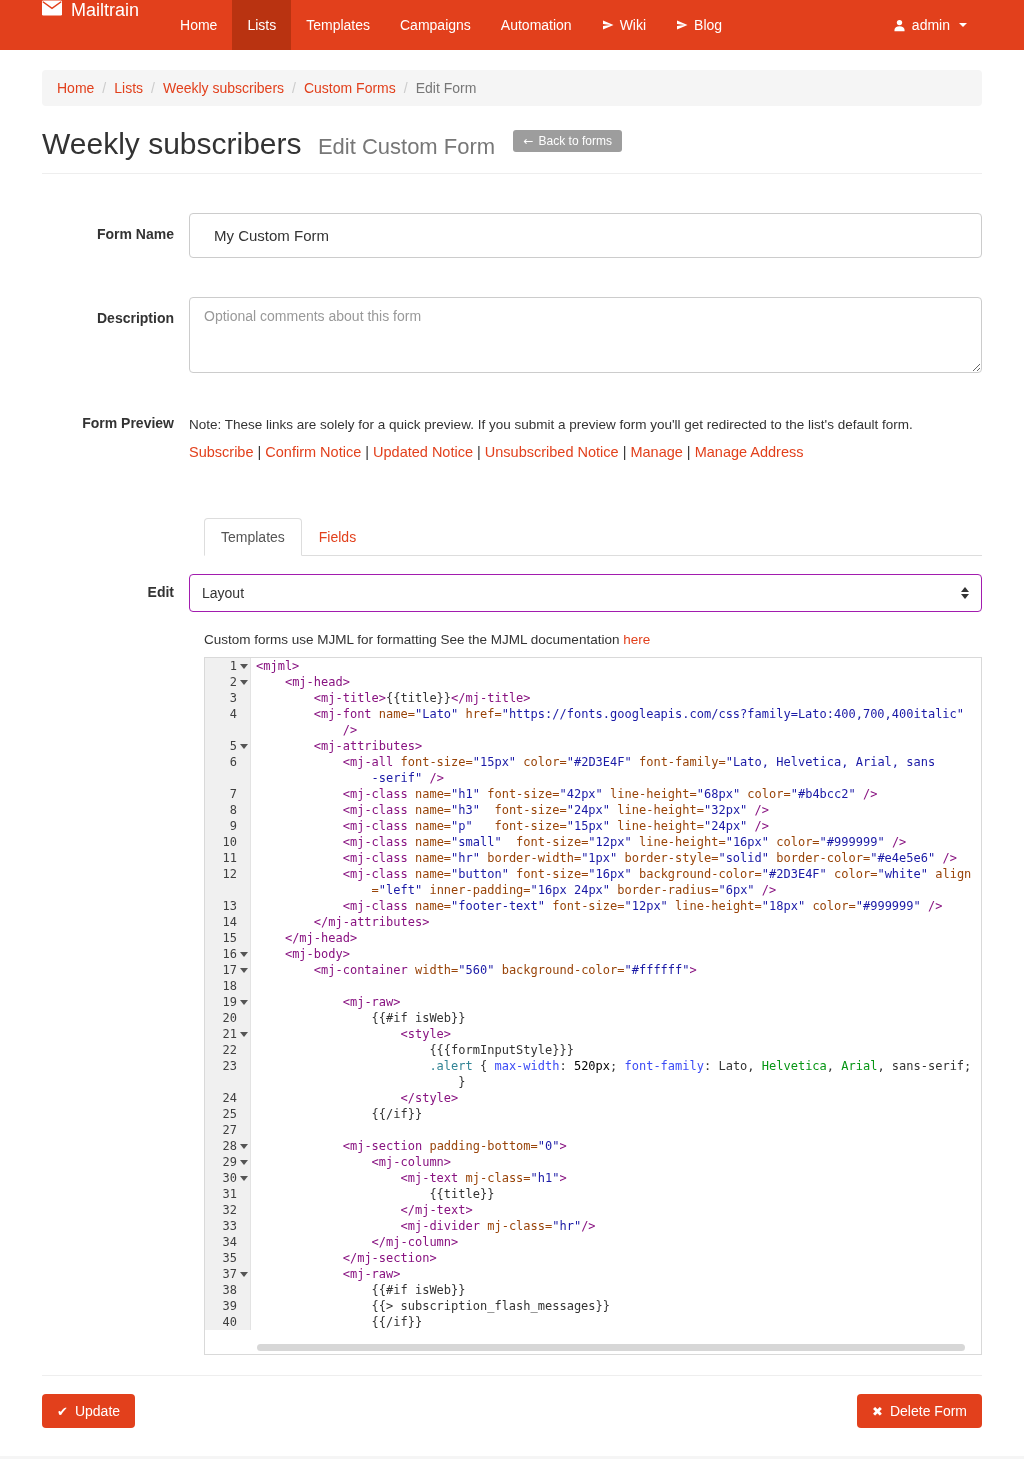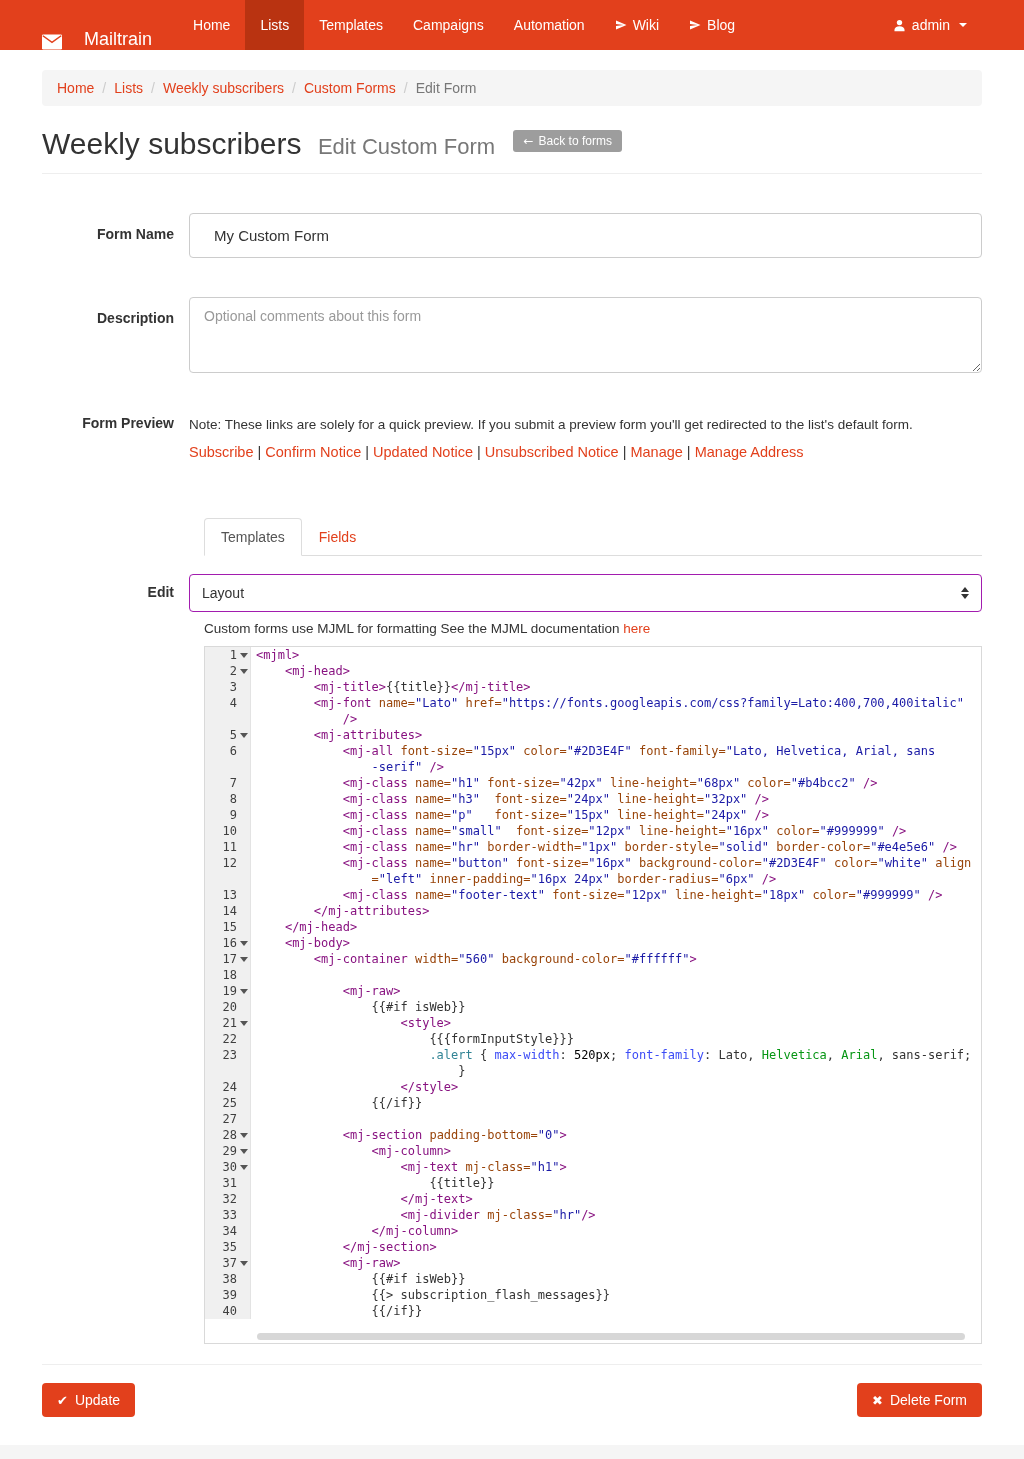--- a/index.html
+++ b/index.html
@@ -4,21 +4,21 @@
 <style>
   :root { --accent:#e2401c; --navbar_active:#b93311; --footer_bg:#f5f5f5; }
   * { box-sizing:border-box; margin:0; padding:0; }
   body { font-family:"Liberation Sans", sans-serif; font-size:14px; color:#333; background:#fff; }
   a { color:var(--accent); text-decoration:none; cursor:pointer; }
   .container { width:940px; margin:0 auto; }
 
   
   .navbar { height:50px; background:var(--accent); }
   .nav-inner { display:flex; align-items:stretch; height:50px; }
-  .brand { display:flex; align-items:flex-end; gap:22px; color:#fff; font-size:18px; padding-right:14px; }
+  .brand { display:flex; align-items:flex-start; gap:9px; color:#fff; font-size:18px; padding-right:14px; }
   .nav-items { display:flex; margin-left:12px; }
   .nav-item { display:flex; align-items:center; gap:6px; padding:0 15px; color:#fff; font-size:14px; }
   .nav-item.active { background:var(--navbar_active); }
   .nav-right { margin-left:auto; display:flex; }
   .caret { width:0; height:0; border-left:4px solid transparent; border-right:4px solid transparent; border-top:4px solid #fff; margin-left:3px; }
   .plane svg, .user-icon svg, .brand-icon svg { display:block; }
 
   
   .breadcrumb { list-style:none; background:#f5f5f5; border-radius:4px; padding:10px 15px; margin-top:20px; display:flex; align-items:center; font-size:14px; }
   .breadcrumb .sep { color:#ccc; margin:0 8px; }
@@ -54,21 +54,21 @@
   .tab { padding:10px 16px; font-size:14px; border:1px solid transparent; border-radius:4px 4px 0 0; margin-bottom:-1px; color:var(--accent); }
   .tab.active { background:#fff; border-color:#ddd #ddd #fff; color:#555; }
 
   
   .edit-row { margin-top:18px; margin-bottom:0; }
   .select { height:38px; border:1px solid #a21caf; border-radius:4px; display:flex; align-items:center; padding:0 12px; background:#fff; font-size:14px; cursor:pointer; }
   .dcaret { margin-left:auto; display:flex; flex-direction:column; gap:2px; }
   .dcaret .up { width:0; height:0; border-left:4px solid transparent; border-right:4px solid transparent; border-bottom:5px solid #333; }
   .dcaret .down { width:0; height:0; border-left:4px solid transparent; border-right:4px solid transparent; border-top:5px solid #333; }
 
-  .mjml-help { margin-top:9px; font-size:13.5px; color:#333; }
+  .mjml-help { margin-top:20px; font-size:13.5px; color:#333; }
 
   
   .editor { margin-top:10px; border:1px solid #d9d9d9; height:698px; overflow:hidden; position:relative; font-family:"DejaVu Sans Mono", monospace; font-size:12px; line-height:16px; color:#333; background:#fff; }
   .ed-row { display:flex; height:16px; }
   .ed-gutter { width:46px; min-width:46px; background:#f0f0f0; color:#3f3f3f; display:flex; align-items:center; border-right:1px solid #e3e3e3; padding-left:4px; }
   .ed-num { flex:1; text-align:right; }
   .ed-fold { width:13px; height:16px; display:inline-block; position:relative; }
   .ed-fold.has::after { content:""; position:absolute; left:3px; top:6px; border-left:4px solid transparent; border-right:4px solid transparent; border-top:5px solid #555; }
   .ed-code { padding-left:5px; white-space:pre; overflow:hidden; }
   .tk-t  { color:#881280; }

